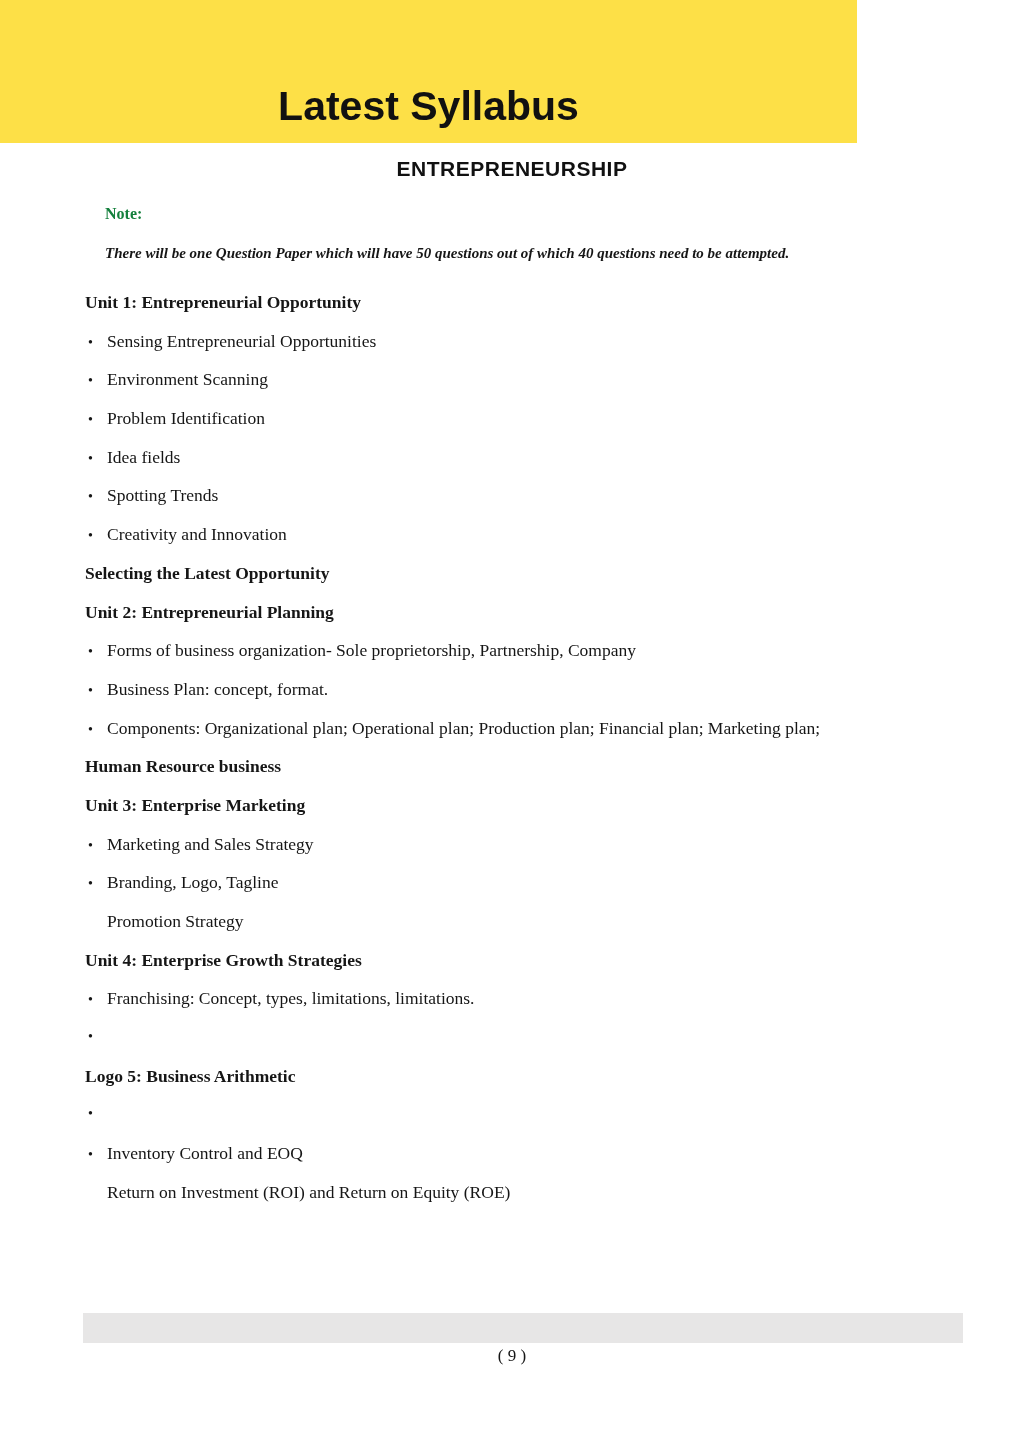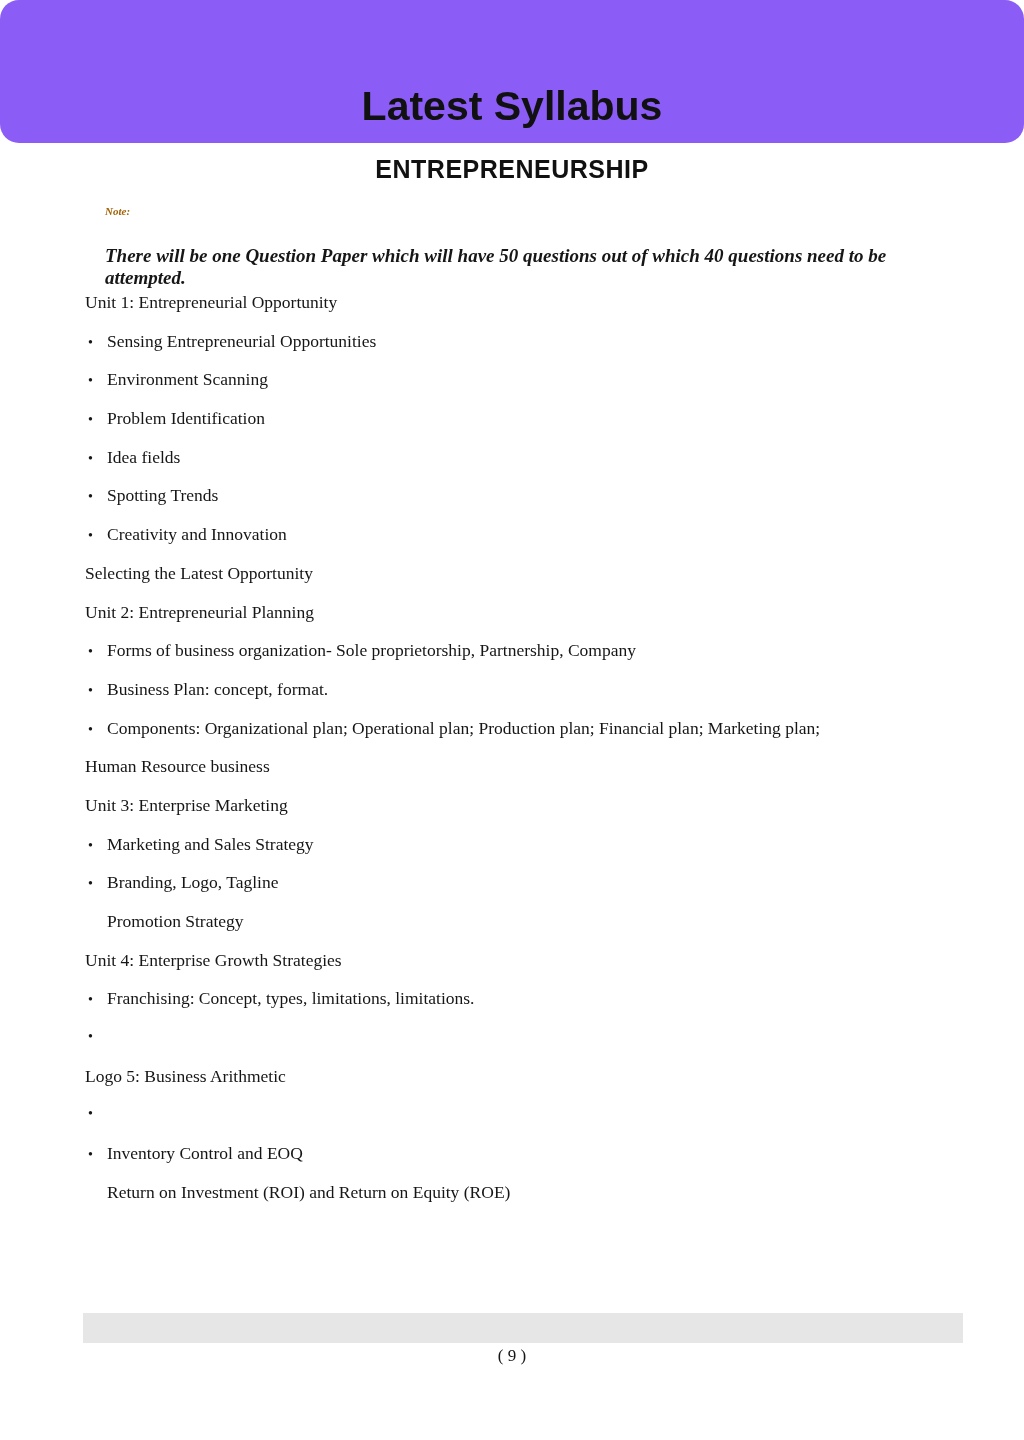--- a/index.html
+++ b/index.html
@@ -11,24 +11,23 @@
     width: 1024px;
     height: 1440px;
     position: relative;
     font-family: "Liberation Serif", serif;
     color: #161616;
     overflow: hidden;
   }
   .banner {
     position: absolute;
     top: 0; left: 0;
-    width: 1024px;
+    width: 857px;
     height: 143px;
-    background: #8b5cf6;
-    border-radius: 19px;
+    background: #fde047;
   }
   .banner-title {
     position: absolute;
     top: 84px;
     left: 0;
     width: 100%;
     text-align: center;
     font-family: "Liberation Sans", sans-serif;
     font-weight: bold;
     font-size: 41px;
@@ -37,59 +36,58 @@
     letter-spacing: 0px;
   }
   .subject-title {
     position: absolute;
     top: 153px;
     left: 0;
     width: 100%;
     text-align: center;
     font-family: "Liberation Sans", sans-serif;
     font-weight: bold;
-    font-size: 25px;
+    font-size: 21px;
     line-height: 32px;
     color: #111111;
     letter-spacing: 0.5px;
   }
   .note-label {
     position: absolute;
     top: 205px;
     left: 105px;
-    font-style: italic;
-    font-weight: bold;
-    font-size: 11px;
-    color: #a16207;
+    font-weight: bold;
+    font-size: 16px;
+    color: #15803d;
   }
   .note-text {
     position: absolute;
     top: 245px;
     left: 105px;
     width: 820px;
     font-style: italic;
     font-weight: bold;
-    font-size: 19px;
+    font-size: 15px;
     color: #161616;
   }
   .content {
     position: absolute;
     top: 283px;
     left: 85px;
     width: 880px;
   }
   .line {
     font-size: 17.5px;
     line-height: 38.7px;
     height: 38.7px;
     white-space: nowrap;
     color: #161616;
   }
   .line.heading {
-    font-weight: normal;
+    font-weight: bold;
   }
   .line.bullet, .line.plain {
     display: flex;
     align-items: baseline;
   }
   .line .marker {
     width: 22px;
     flex: 0 0 22px;
     font-size: 14px;
     line-height: 38.7px;

